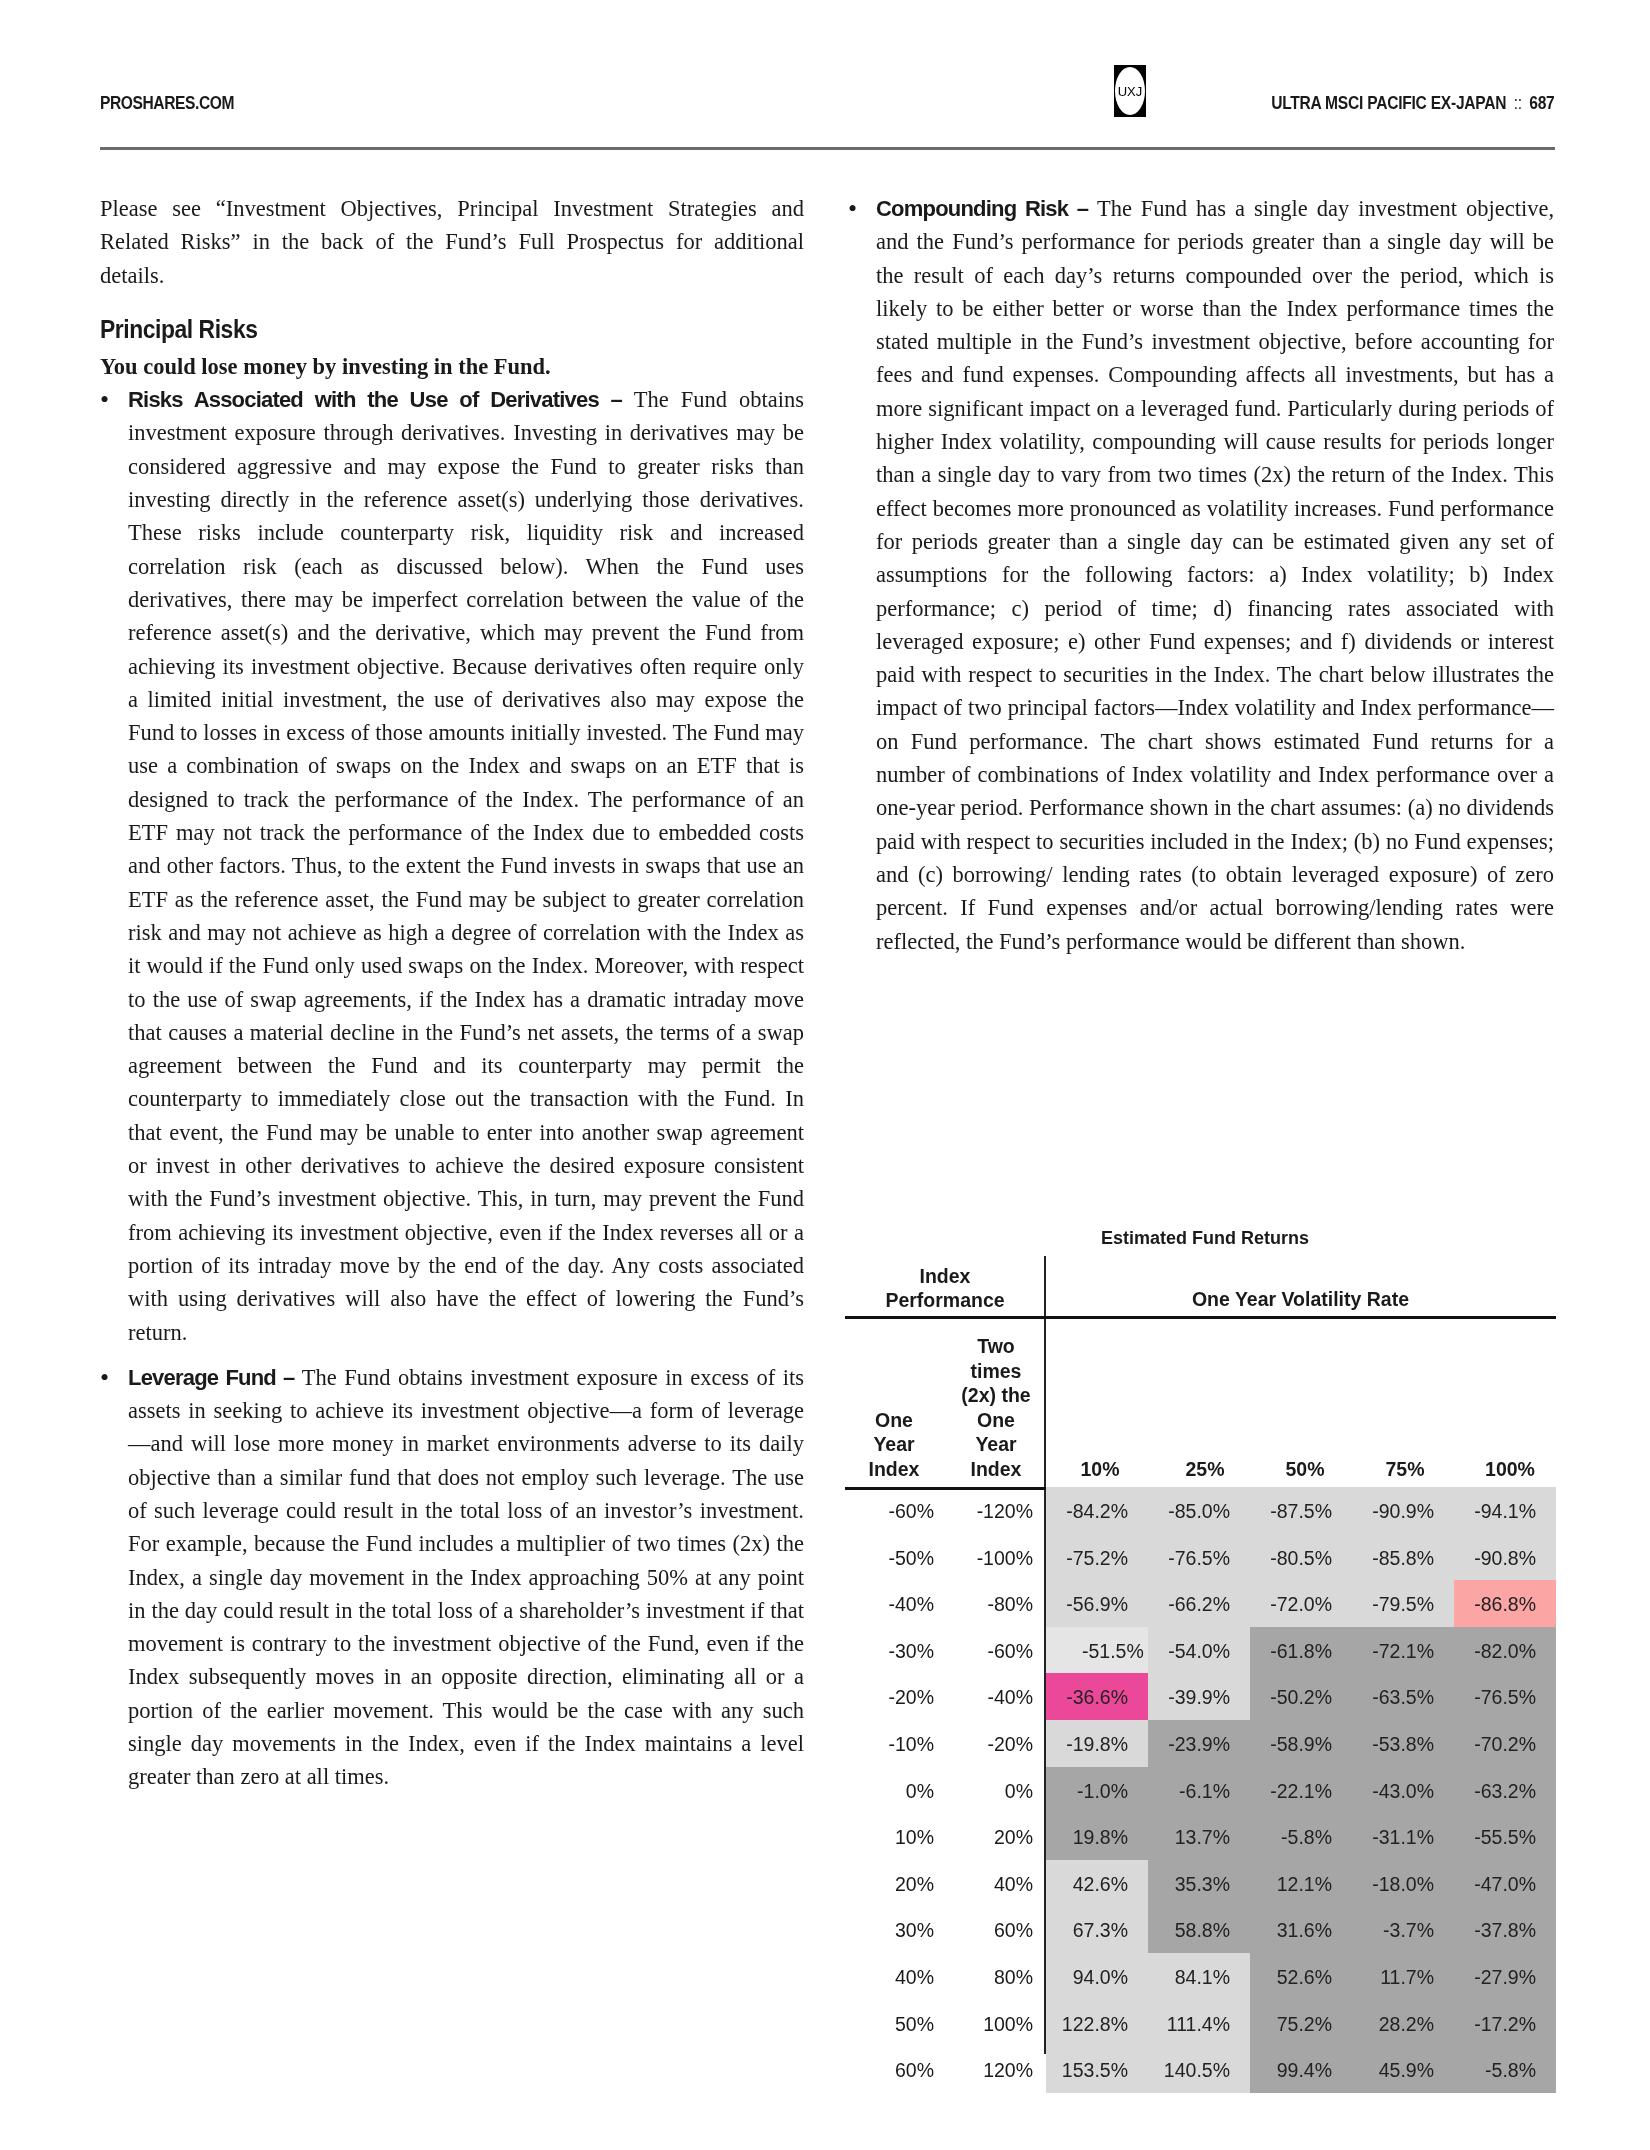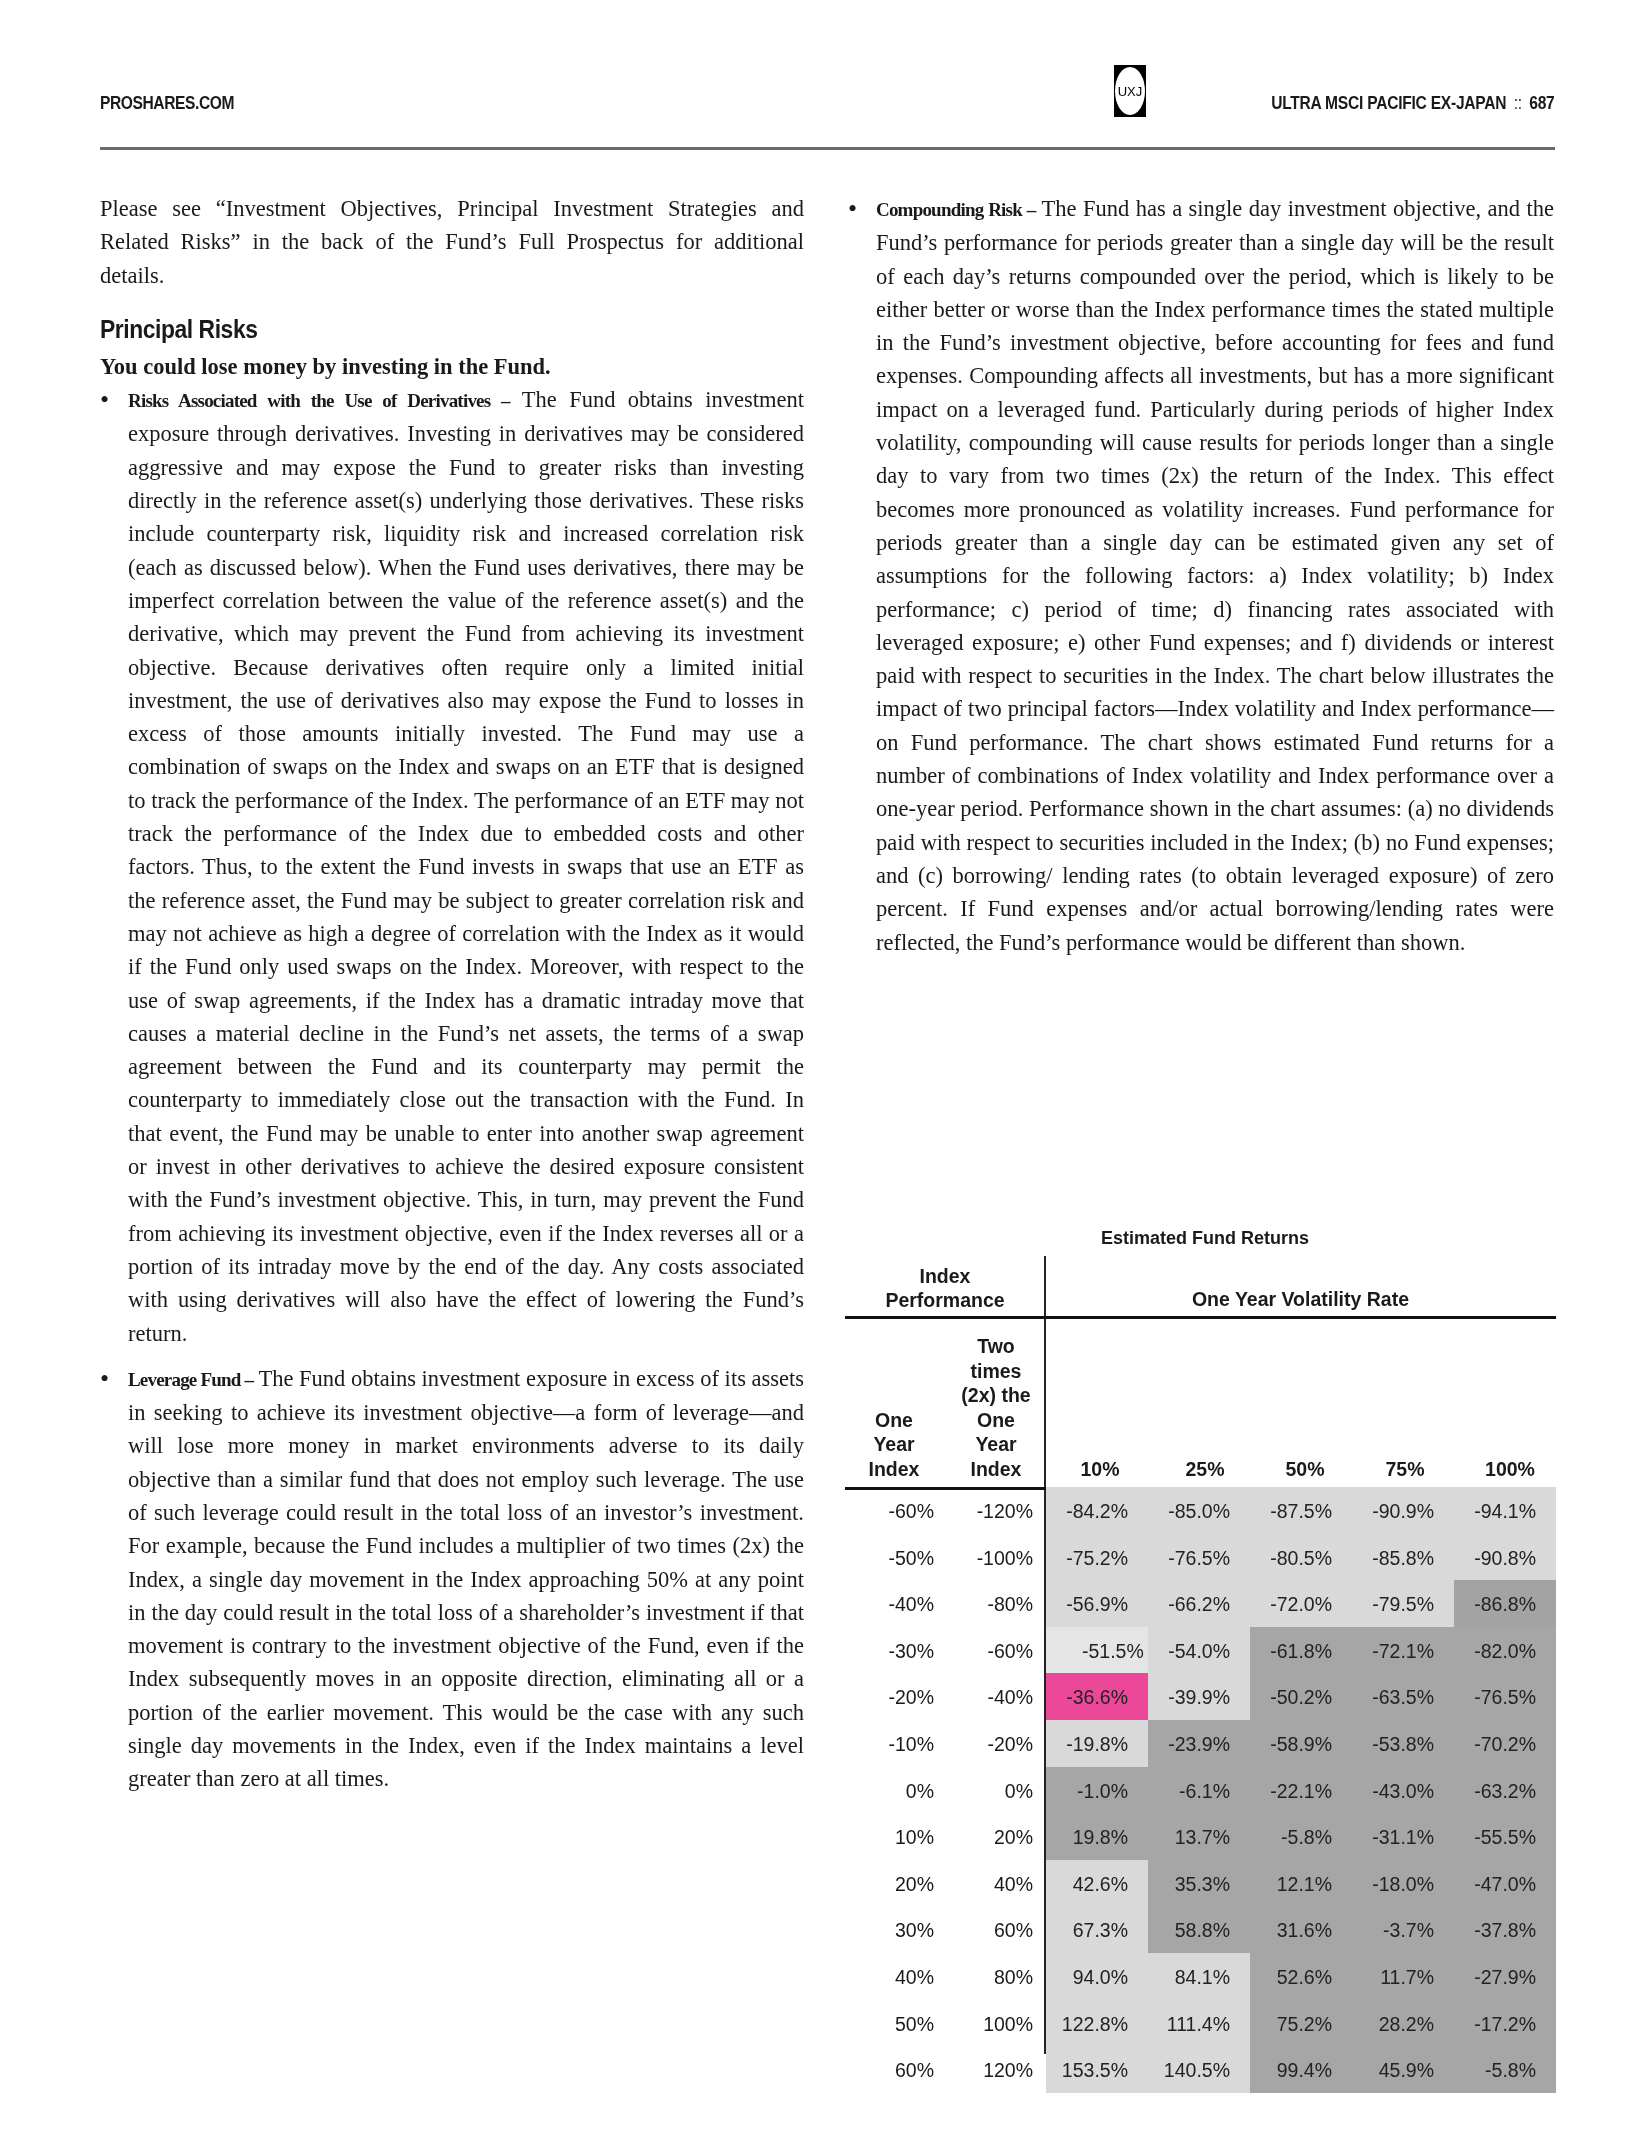--- a/index.html
+++ b/index.html
@@ -12,21 +12,21 @@
 
   .col { position:absolute; font-family:"Liberation Serif", serif; font-size:22.5px; line-height:33.3px; text-align:justify; }
   .col-left { left:100px; top:192px; width:704px; }
   .col-right { left:848px; top:192px; width:706px; }
   .col p { margin:0; }
   .section-h { font-family:"Liberation Sans", sans-serif; font-size:26px; font-weight:bold; margin:20px 0 4px 0; letter-spacing:-0.5px; transform:scaleX(0.88); transform-origin:left center; line-height:34px; }
   .subhead { font-weight:bold; margin:0 0 8px 0; }
   ul.bullets { list-style:none; margin:0; padding:0; }
   ul.bullets li { position:relative; padding-left:28px; margin-bottom:12px; }
   ul.bullets li::before { content:"\2022"; position:absolute; left:0; top:0; font-size:26px; }
-  .lead { font-family:Liberation Serif, serif; font-weight:bold; font-size:19px; letter-spacing:-0.8px; }
+  .lead { font-family:Liberation Sans, sans-serif; font-weight:bold; font-size:22px; letter-spacing:-0.8px; }
   .after-p { padding-left:28px; margin-top:2px !important; }
 
   .tbl-title { position:absolute; left:1060px; top:1228px; width:290px; text-align:center; font-family:"Liberation Sans", sans-serif; font-weight:bold; font-size:18px; }
   .tbl { position:absolute; left:845px; top:1256px; width:711px; font-family:"Liberation Sans", sans-serif; }
   .hdr-row1 { position:relative; height:60px; border-bottom:3px solid #111; }
   .hdr-row1 .ip { position:absolute; left:0; width:200px; top:8px; text-align:center; font-weight:bold; font-size:19.5px; line-height:24px; }
   .hdr-row1 .vr { position:absolute; left:200px; right:0; top:32px; text-align:center; font-weight:bold; font-size:19.5px; }
   .vline { position:absolute; left:199px; top:0; width:2px; height:798px; background:#222; }
   .hdr-row2 { position:relative; height:168px; border-bottom:3px solid #111; }
   .hdr-row2 .c { position:absolute; bottom:6px; font-weight:bold; font-size:19.5px; line-height:24.5px; text-align:center; }
@@ -112,21 +112,21 @@
         <div class="cell" style="left: 507px; width: 102px; background: rgb(217, 217, 217);">-85.8%</div>
         <div class="cell" style="left: 609px; width: 102px; background: rgb(217, 217, 217);">-90.8%</div>
       </div>
       <div class="grow">
         <div class="ix">-40%</div>
         <div class="ix2">-80%</div>
         <div class="cell" style="left: 201px; width: 102px; background: rgb(217, 217, 217);">-56.9%</div>
         <div class="cell" style="left: 303px; width: 102px; background: rgb(217, 217, 217);">-66.2%</div>
         <div class="cell" style="left: 405px; width: 102px; background: rgb(217, 217, 217);">-72.0%</div>
         <div class="cell" style="left: 507px; width: 102px; background: rgb(217, 217, 217);">-79.5%</div>
-        <div class="cell" style="left: 609px; width: 102px; background: #a3a3a3;">-86.8%</div>
+        <div class="cell" style="left: 609px; width: 102px; background: #fca5a5;">-86.8%</div>
       </div>
       <div class="grow">
         <div class="ix">-30%</div>
         <div class="ix2">-60%</div>
         <div class="cell" style="left: 201px; width: 102px; background: #e5e5e5; padding-left: 36px;">-51.5%</div>
         <div class="cell" style="left: 303px; width: 102px; background: rgb(217, 217, 217);">-54.0%</div>
         <div class="cell" style="left: 405px; width: 102px; background: rgb(166, 166, 166);">-61.8%</div>
         <div class="cell" style="left: 507px; width: 102px; background: rgb(166, 166, 166);">-72.1%</div>
         <div class="cell" style="left: 609px; width: 102px; background: rgb(166, 166, 166);">-82.0%</div>
       </div>

